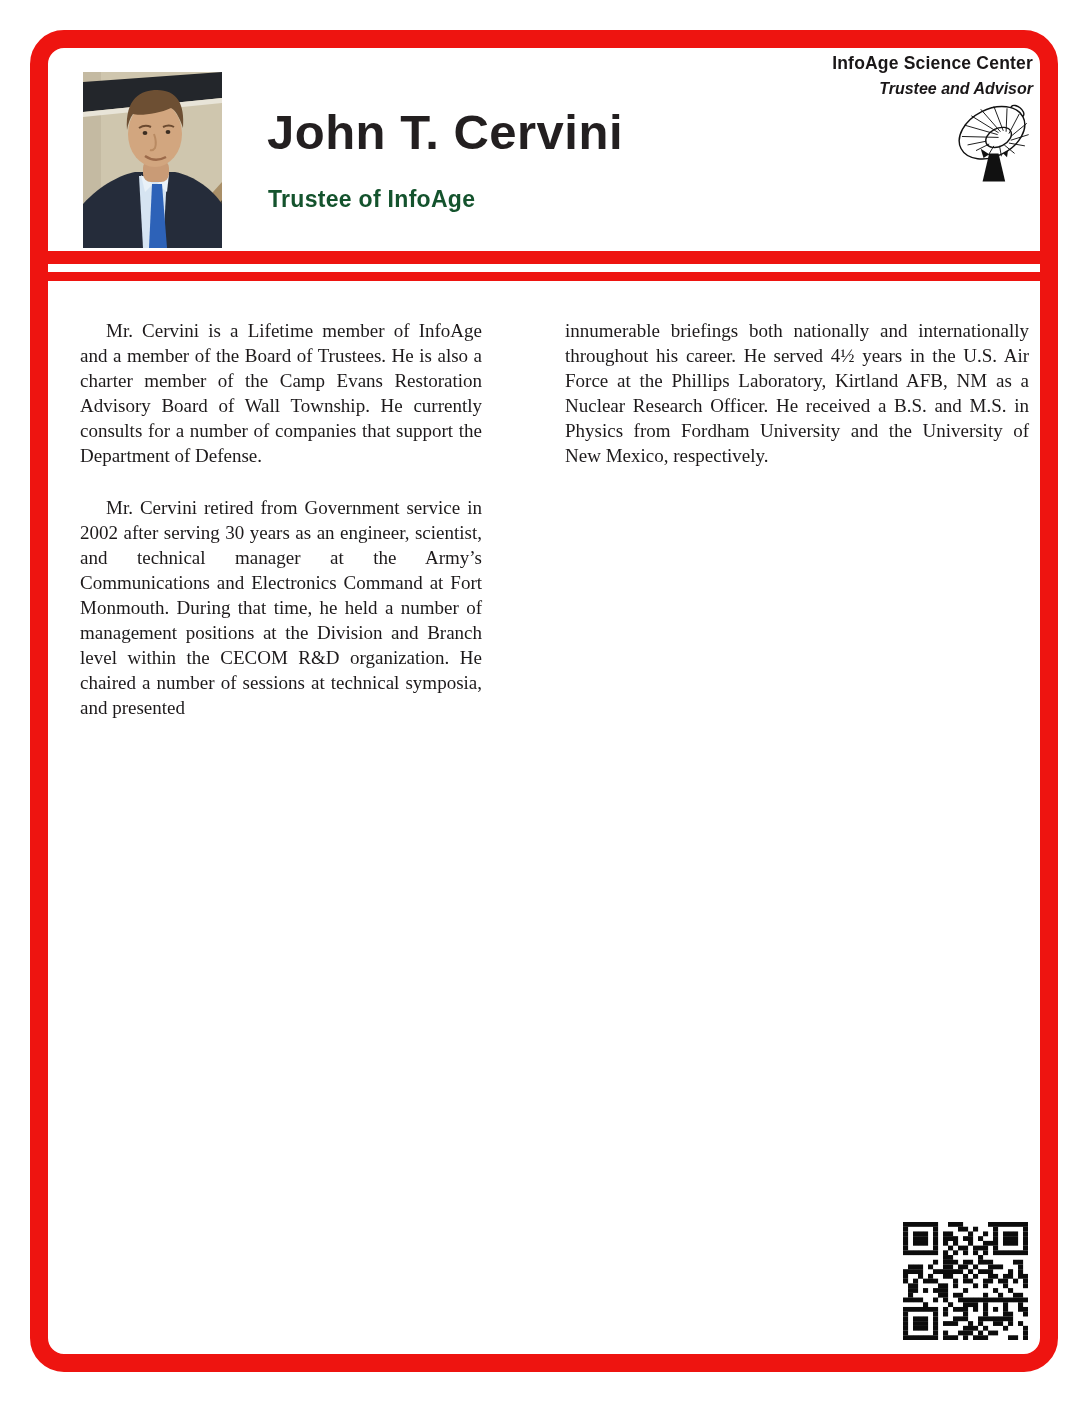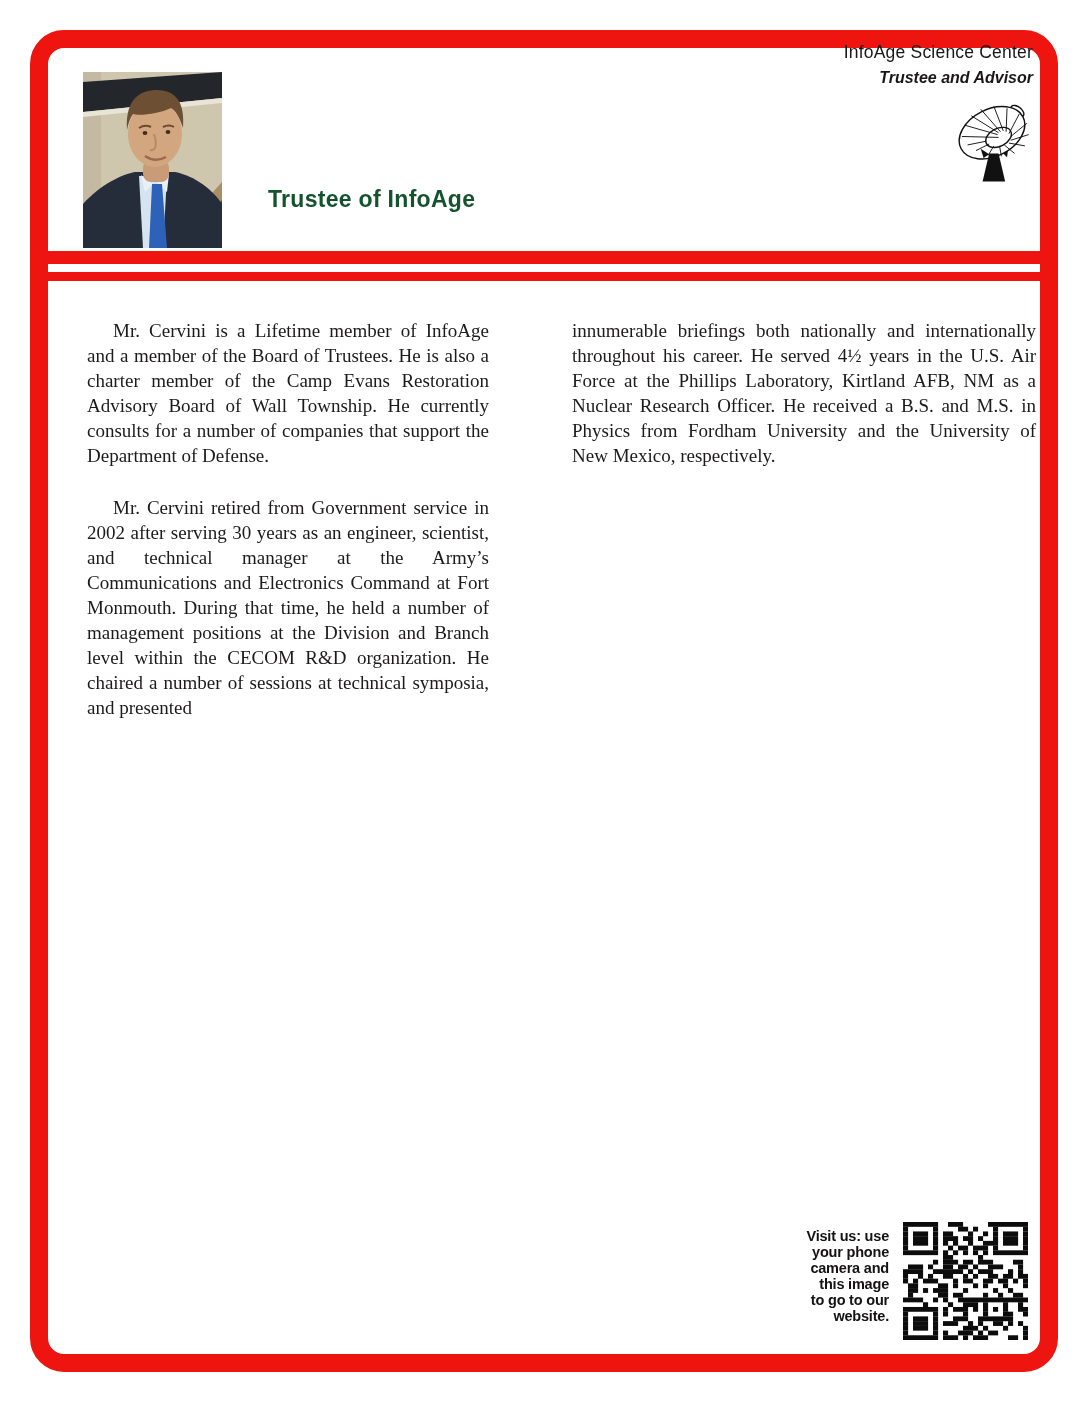--- a/index.html
+++ b/index.html
@@ -35,46 +35,46 @@
     position:absolute;left:267px;top:106px;
     font-size:49px;font-weight:bold;letter-spacing:.5px;
     color:#231f20;line-height:52px;white-space:nowrap;
   }
   .page-subtitle{
     position:absolute;left:268px;top:186px;
     font-size:23px;font-weight:bold;letter-spacing:.3px;
     color:#14532d;white-space:nowrap;
   }
   .org-name{
-    position:absolute;right:55px;top:42px;
-    font-size:17.5px;font-weight:normal;color:#1a1718;
+    position:absolute;right:55px;top:53px;
+    font-size:17.5px;font-weight:bold;color:#1a1718;
     text-align:left;white-space:nowrap;letter-spacing:.2px;
   }
   .org-role{
-    position:absolute;right:55px;top:69px;
+    position:absolute;right:55px;top:80px;
     font-size:16px;font-weight:600;font-style:italic;color:#1a1718;
     text-align:right;white-space:nowrap;
   }
   .dish{
     position:absolute;left:945px;top:96px;width:94px;height:96px;
   }
   .dish svg{display:block;width:100%;height:100%;}
 
   
   .rule{position:absolute;left:48px;width:992px;background:var(--red);}
   .rule.thick{top:251px;height:13px;}
   .rule.thin{top:272px;height:9px;}
 
   
   .col{
     position:absolute;top:318px;
     font-family:"Liberation Serif",serif;
     font-size:19px;line-height:25px;color:var(--ink);
     text-align:justify;
-    hyphens:auto;margin-left:7px;-webkit-hyphens:auto;
+    hyphens:auto;-webkit-hyphens:auto;
   }
   .col.left{left:80px;width:402px;}
   .col.right{left:565px;width:464px;}
   .col p{text-indent:26px;}
   .col p.noindent{text-indent:0;}
   .col p + p{margin-top:27px;}
 
   
   .qr-caption{
     position:absolute;right:199px;top:1228px;width:120px;
@@ -121,20 +121,21 @@
 
       <path d="M56,56 q6,-4 12,-1" stroke="#6b4a30" stroke-width="2" fill="none"></path>
       <path d="M80,55 q6,-3 11,0" stroke="#6b4a30" stroke-width="2" fill="none"></path>
       <ellipse cx="62" cy="61" rx="2.4" ry="2" fill="#3c2e22"></ellipse>
       <ellipse cx="85" cy="60" rx="2.4" ry="2" fill="#3c2e22"></ellipse>
       <path d="M71,62 q3,8 1,14 q-2,3 -5,2" stroke="#b98a62" stroke-width="2" fill="none"></path>
       <path d="M62,84 q10,7 21,1" stroke="#9c6a4a" stroke-width="2.4" fill="none"></path>
     </svg>
   </div>
 
+  <div class="page-title">John T. Cervini</div>
   <div class="page-subtitle">Trustee of InfoAge</div>
 
   <div class="org-name">InfoAge Science Center</div>
   <div class="org-role">Trustee and Advisor</div>
 
   <div class="dish">
     <svg viewBox="0 0 100 100">
       <g stroke="#111" stroke-width="1.5" fill="none">
 
         <ellipse cx="77" cy="15" rx="8" ry="4.5" transform="rotate(38 77 15)"></ellipse>
@@ -172,28 +173,20 @@
   <div class="rule thin"></div>
 
   <div class="col left">
     <p>Mr. Cervini is a Lifetime member of InfoAge and a member of the Board of Trustees. He is also a charter member of the Camp Evans Restoration Advisory Board of Wall Township. He currently consults for a number of companies that support the Department of Defense.</p>
     <p>Mr. Cervini retired from Government service in 2002 after serving 30 years as an engineer, scientist, and technical manager at the Army’s Communications and Electronics Command at Fort Monmouth. During that time, he held a number of management positions at the Division and Branch level within the CECOM R&amp;D organization. He chaired a number of sessions at technical symposia, and presented</p>
   </div>
   <div class="col right">
     <p class="noindent">innumerable briefings both nationally and internationally throughout his career. He served 4½ years in the U.S. Air Force at the Phillips Laboratory, Kirtland AFB, NM as a Nuclear Research Officer. He received a B.S. and M.S. in Physics from Fordham University and the University of New Mexico, respectively.</p>
   </div>
 
-  <div class="qr-caption">
-    <div>Visit us: use</div>
-    <div>your phone</div>
-    <div>camera and</div>
-    <div>this image</div>
-    <div>to go to our</div>
-    <div>website.</div>
-  </div>
 
   <div class="qr">
     <svg id="qr-svg" viewBox="0 0 25 25" preserveAspectRatio="none">
       <rect x="0" y="0" width="25" height="25" fill="#fff"></rect>
     <rect x="0" y="0" width="1.02" height="1.02" fill="#0c0c0c"></rect>
         <rect x="1" y="0" width="1.02" height="1.02" fill="#0c0c0c"></rect>
         <rect x="2" y="0" width="1.02" height="1.02" fill="#0c0c0c"></rect>
         <rect x="3" y="0" width="1.02" height="1.02" fill="#0c0c0c"></rect>
         <rect x="4" y="0" width="1.02" height="1.02" fill="#0c0c0c"></rect>
         <rect x="5" y="0" width="1.02" height="1.02" fill="#0c0c0c"></rect>

